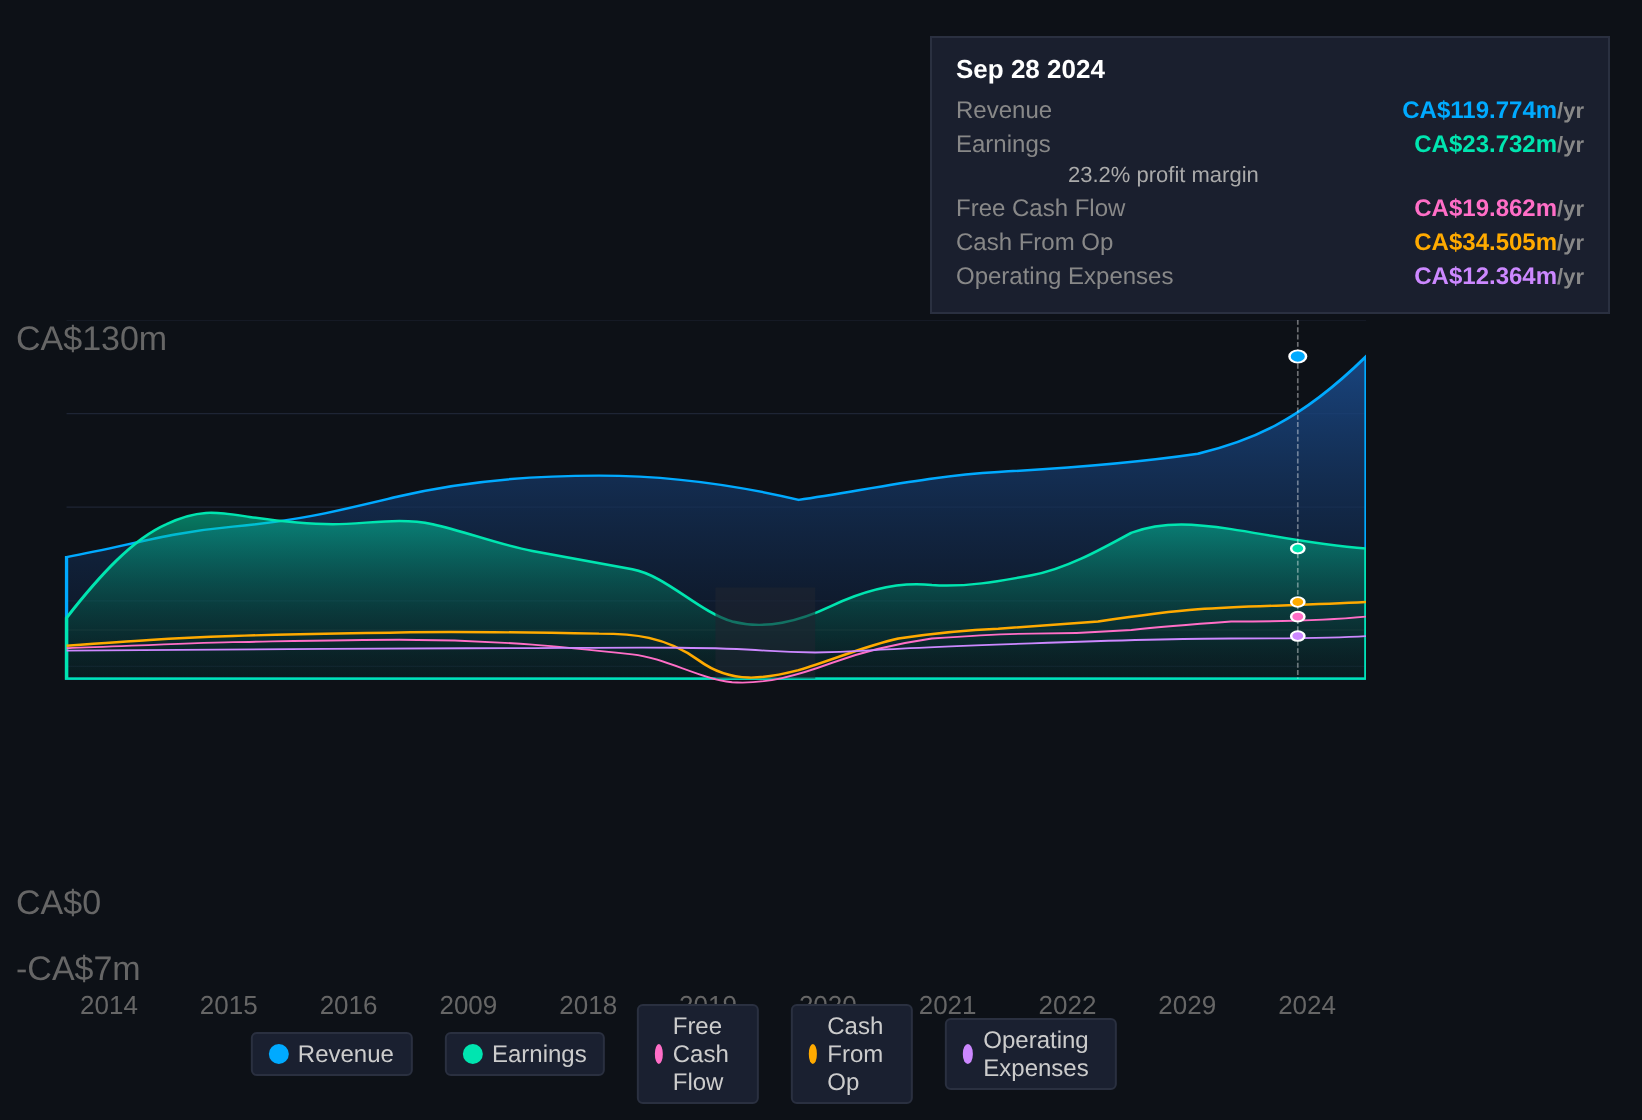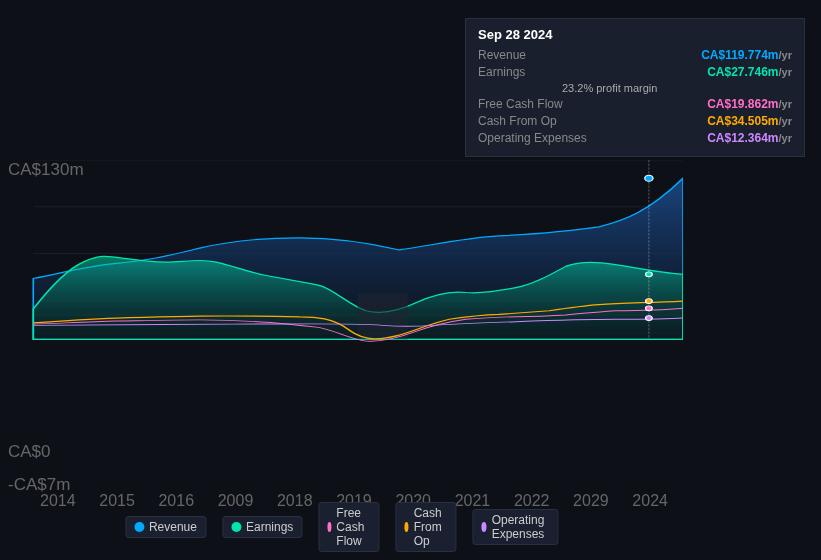--- a/index.html
+++ b/index.html
@@ -53,21 +53,21 @@
     }
 
     .tooltip-value {
       font-weight: bold;
       font-size: 12px;
     }
 
     .tooltip-sub {
       color: #aaa;
       font-size: 11px;
-      margin-left: 84px;
+      margin-left: 56px;
       margin-bottom: 3px;
     }
 
     .val-revenue { color: #00aaff; }
     .val-earnings { color: #00e5b0; }
     .val-fcf { color: #ff6ec7; }
     .val-cashop { color: #ffaa00; }
     .val-opex { color: #cc88ff; }
 
     .suffix { color: #888; font-size: 11px; margin-left: 0; }
@@ -75,21 +75,21 @@
     
     .y-label {
       position: absolute;
       left: 8px;
       color: #666;
       font-size: 17px;
     }
 
     .x-label {
       color: #666;
-      font-size: 16px;
+      font-size: 13px;
     }
 
     
     .legend {
       position: absolute;
       bottom: 8px;
       left: 50%;
       transform: translateX(-50%);
       display: flex;
       gap: 16px;
@@ -141,21 +141,21 @@
     <div class="tooltip-date">Sep 28 2024</div>
     <div class="tooltip-row">
       <span class="tooltip-label">Revenue</span>
       <span class="tooltip-value val-revenue">
         <span>CA$119.774m</span><span class="suffix">/yr</span>
       </span>
     </div>
     <div class="tooltip-row">
       <span class="tooltip-label">Earnings</span>
       <span class="tooltip-value val-earnings">
-        <span>CA$27.746m</span><span class="suffix">/yr</span>
+        <span>CA$23.732m</span><span class="suffix">/yr</span>
       </span>
     </div>
     <div class="tooltip-sub">23.2% profit margin</div>
     <div class="tooltip-row">
       <span class="tooltip-label">Free Cash Flow</span>
       <span class="tooltip-value val-fcf">
         <span>CA$19.862m</span><span class="suffix">/yr</span>
       </span>
     </div>
     <div class="tooltip-row">

